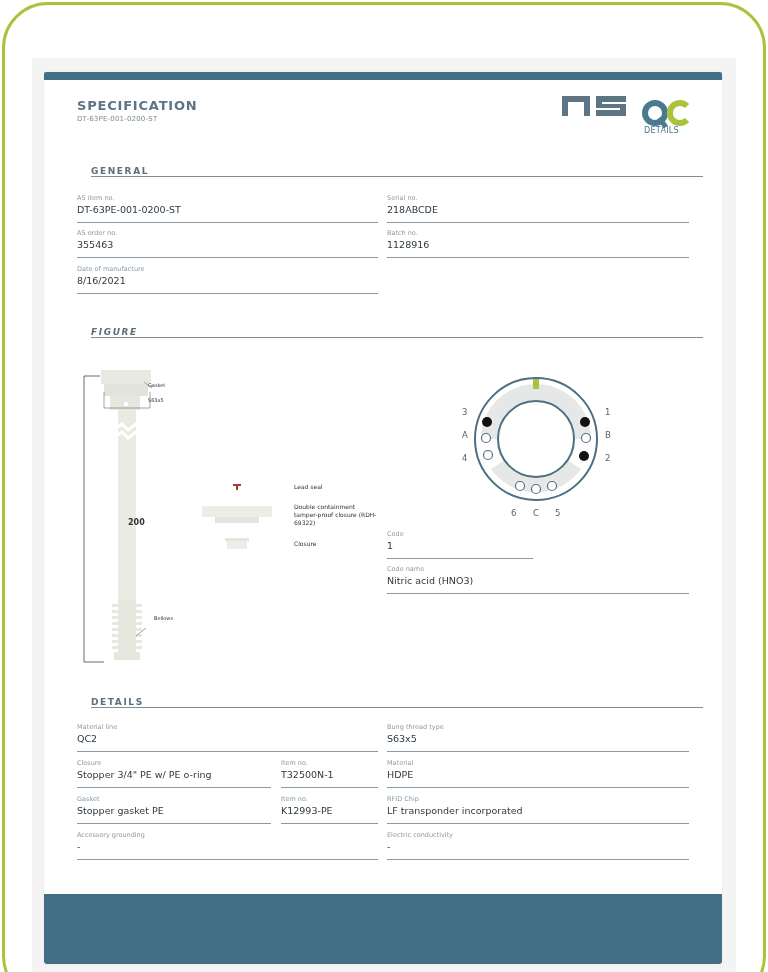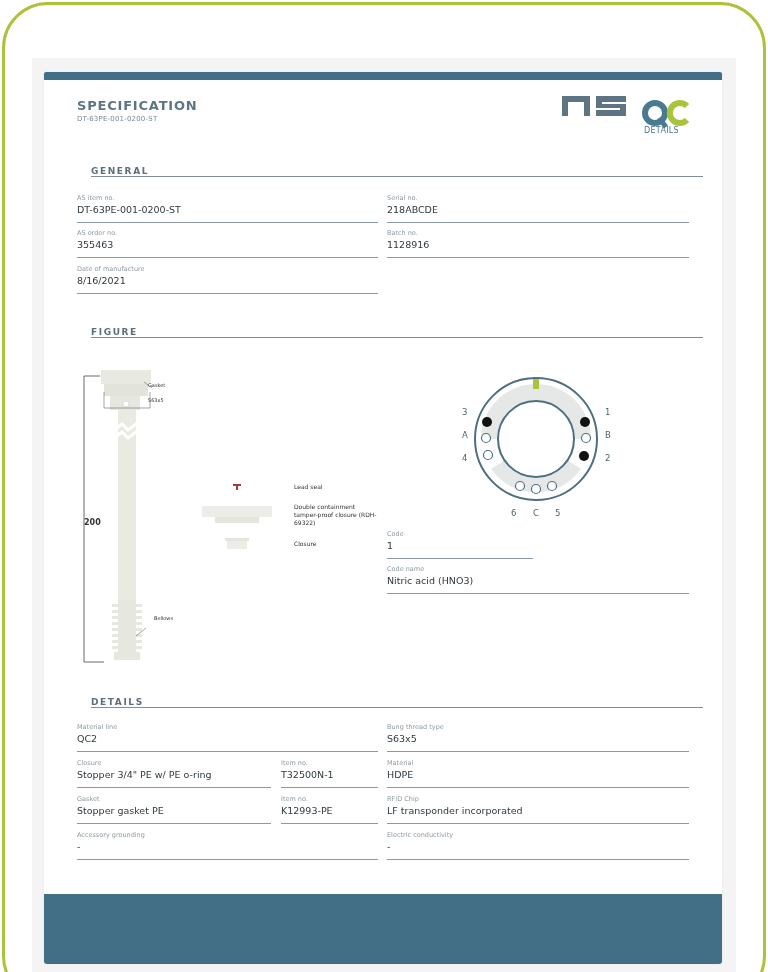--- a/index.html
+++ b/index.html
@@ -62,21 +62,21 @@
   .field .lbl {
     position: absolute; left: 0; top: 1px; font-size: 6.5px; color: #8e9ba3;
   }
   .field .val {
     position: absolute; left: 0; top: 11px; font-size: 9.5px; color: #2f3a40;
     white-space: nowrap;
   }
 
   .fig-label { position: absolute; font-size: 6px; color: #333; line-height: 1.35; }
   .ring-label { position: absolute; font-size: 8.5px; color: #4e6472; }
-  .dim-label { position: absolute; font-size: 8px; color: #333; font-weight: bold; }
+  .dim-label { position: absolute; font-size: 8px; color: #333; font-weight: bold; padding-left: 44px; }
 </style>
 </head>
 <body>
 
 <div class="frame"></div>
 <div class="gray-bg"></div>
 
 <div class="sheet">
   <div class="sheet-topbar"></div>
 
@@ -112,21 +112,21 @@
   </div>
   <div class="field" style="left:343px; top:156px; width:302px;">
     <span class="lbl">Batch no.</span>
     <span class="val">1128916</span>
   </div>
   <div class="field" style="left:33px; top:192px; width:301px;">
     <span class="lbl">Date of manufacture</span>
     <span class="val">8/16/2021</span>
   </div>
 
-  <div class="section-head" style="top:255px;">FIGURE</div>
+  <div class="section-head" style="top:255px;font-style:italic;">FIGURE</div>
 
   <svg style="position:absolute; left:30px; top:292px; width:130px; height:302px;" viewBox="0 0 130 302">
 
     <line x1="10" y1="12" x2="10" y2="298" stroke="#444" stroke-width="0.8"></line>
     <line x1="10" y1="12" x2="26" y2="12" stroke="#444" stroke-width="0.8"></line>
     <line x1="10" y1="298" x2="30" y2="298" stroke="#444" stroke-width="0.8"></line>
 
     <rect x="27" y="6" width="50" height="14" fill="#e8eae2"></rect>
     <rect x="30" y="20" width="44" height="12" fill="#e2e4dc"></rect>
     <rect x="36" y="32" width="30" height="14" fill="#e6e8e0"></rect>

